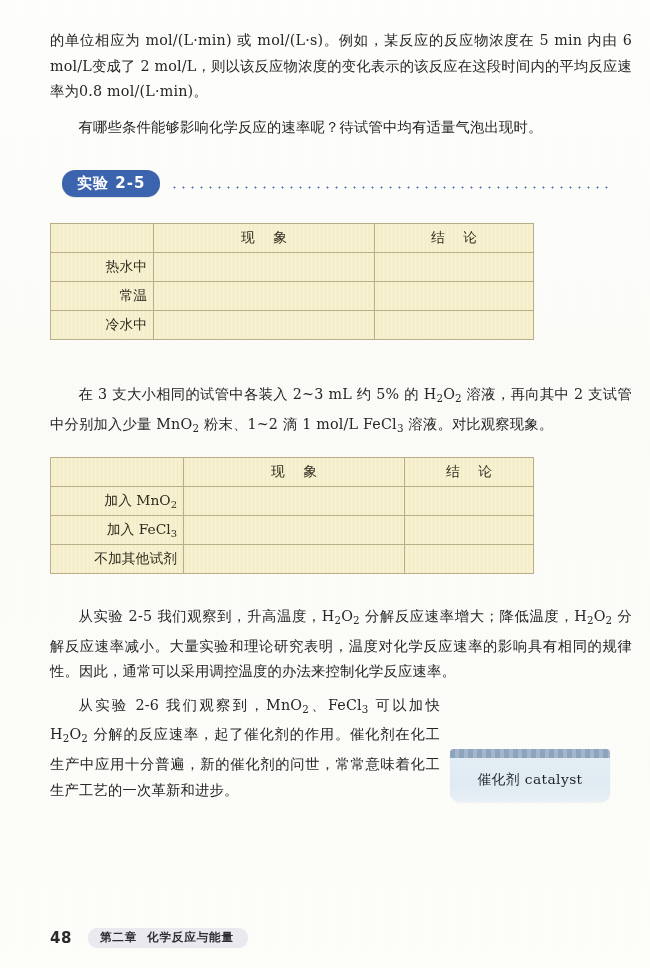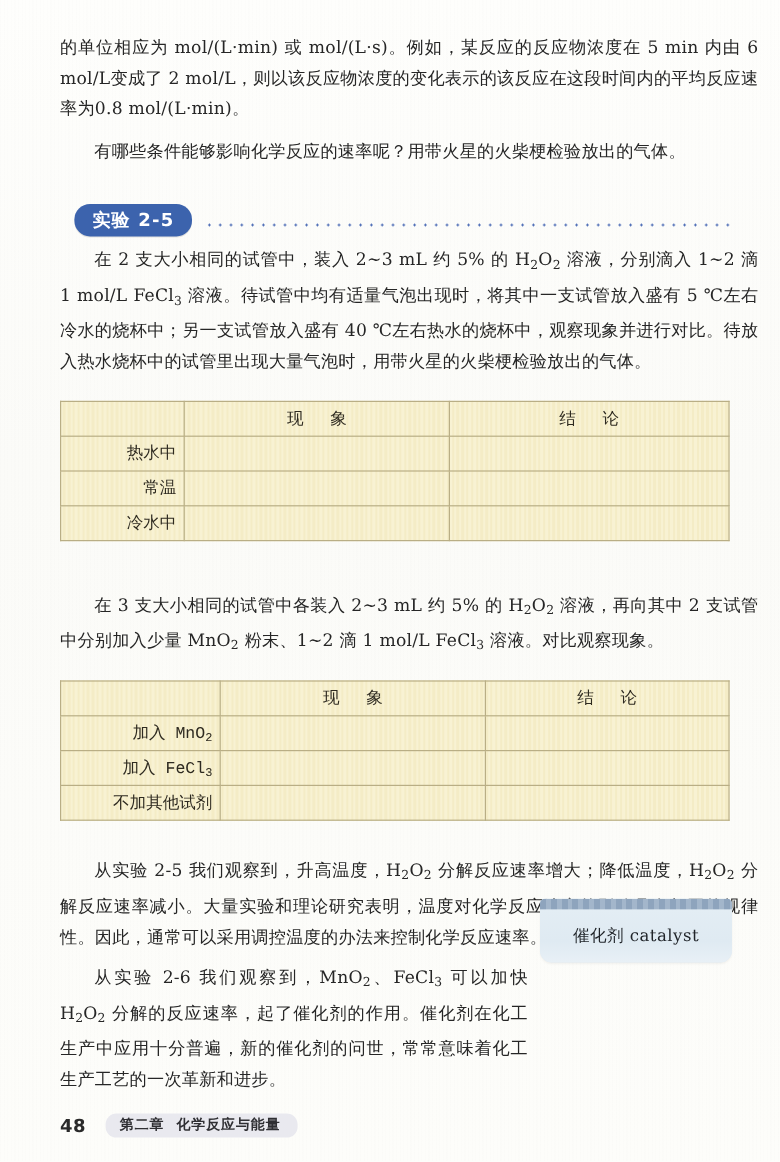--- a/index.html
+++ b/index.html
@@ -83,32 +83,31 @@
     background-size: 9px 9px;
     background-position: 0 10px;
     background-repeat: repeat-x;
   }
 
   
   .tbl-wrap {
     padding: 0 42px 0 50px;
   }
   table.exp-table {
-    width: 558px;
+    width: 484px;
     border-collapse: collapse;
     background:
       repeating-linear-gradient(
         90deg,
         #f8f2d3 0px,
         #f8f2d3 2px,
         #f4ecc6 2px,
         #f4ecc6 4px);
     font-size: 13.6px;
     color: #2e2a20;
-    font-family: Liberation Mono, monospace;
   }
   table.exp-table td {
     border: 1px solid #b9ae85;
     padding: 0;
     height: 28px;
     vertical-align: middle;
   }
   table.exp-table td.hdr {
     text-align: center;
     letter-spacing: 7px;
@@ -204,35 +203,32 @@
 
     <div class="top-pad"></div>
 
     <p class="para">
       <span>的单位相应为 mol/(L·min) 或 mol/(L·s)。例如，某反应的反应物浓度在 5 min 内由 6 mol/L变成了 2 mol/L，则以该反应物浓度的变化表示的该反应在这段时间内的平均反应速率为0.8 mol/(L·min)。</span>
     </p>
 
     <div class="spacer-10"></div>
 
     <p class="para indent">
-      <span>有哪些条件能够影响化学反应的速率呢？用带火星的火柴梗检验放出的气体。</span>
+      <span>有哪些条件能够影响化学反应的速率呢？待试管中均有适量气泡出现时。</span>
     </p>
 
     <div class="spacer-30"></div>
 
     <div class="exp-row">
       <div class="exp-badge">实验 2-5</div>
       <div class="exp-dots"></div>
     </div>
 
     <div class="spacer-8"></div>
 
-    <p class="para indent">
-      <span>在 2 支大小相同的试管中，装入 2~3 mL 约 5% 的 H<span class="sub">2</span>O<span class="sub">2</span> 溶液，分别滴入 1~2 滴 1 mol/L FeCl<span class="sub">3</span> 溶液。待试管中均有适量气泡出现时，将其中一支试管放入盛有 5 ℃左右冷水的烧杯中；另一支试管放入盛有 40 ℃左右热水的烧杯中，观察现象并进行对比。待放入热水烧杯中的试管里出现大量气泡时，用带火星的火柴梗检验放出的气体。</span>
-    </p>
 
     <div class="spacer-18"></div>
 
     <div class="tbl-wrap">
       <table class="exp-table">
         <tbody>
             <tr>
           <td style="width:90px" class="rowlabel"></td>
           <td style="width:220px" class="hdr">现 象</td>
           <td class="hdr">结 论</td>

